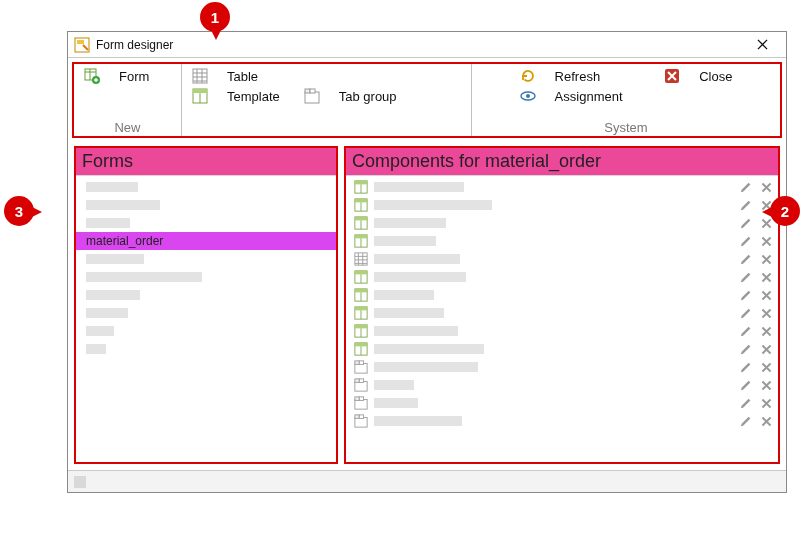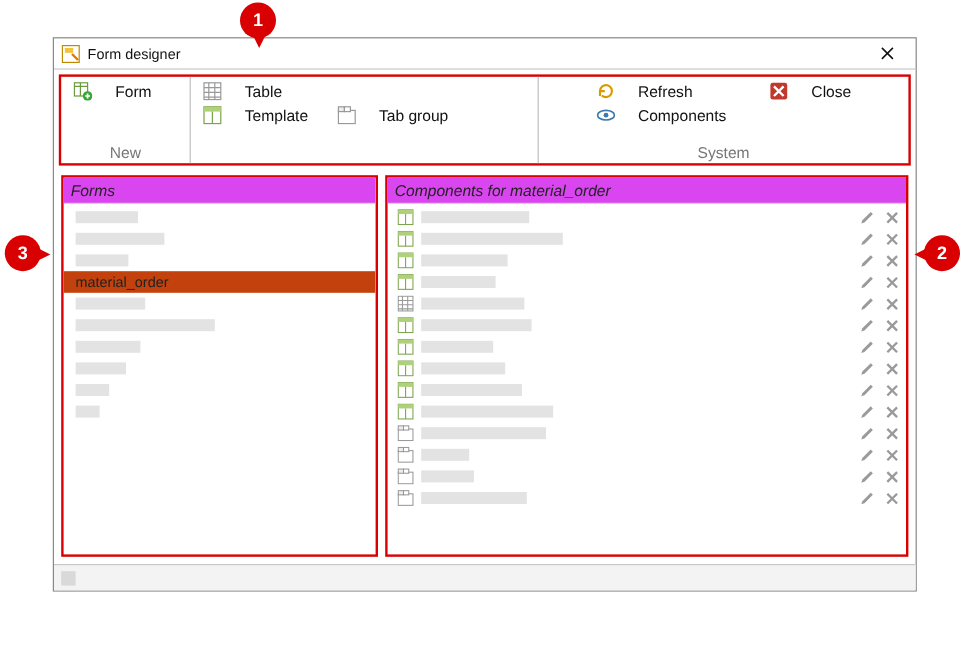--- a/index.html
+++ b/index.html
@@ -7,21 +7,21 @@
     font-family: "Segoe UI", Tahoma, Arial, sans-serif;
     font-size: 13px;
     background: #fff;
     width: 805px;
     height: 538px;
     position: relative;
     overflow: hidden;
   }
   .window {
     position: absolute;
-    left: 44px;
+    left: 67px;
     top: 31px;
     width: 720px;
     height: 462px;
     border: 1px solid #888;
     background: #fff;
     display: flex;
     flex-direction: column;
   }
   .titlebar {
     height: 26px;
@@ -95,43 +95,42 @@
   .panel {
     border: 2px solid #d80000;
     background: #fff;
     display: flex;
     flex-direction: column;
     overflow: hidden;
   }
   .panel-forms { width: 264px; }
   .panel-comp { flex: 1; }
   .panel-header {
-    background: #d946ef;
+    background: #ec4899;
     border-bottom: 1px solid #d6d6d6;
     padding: 3px 6px;
-    font-size: 13px;
+    font-size: 18px;
     color: #222;
-    font-style: italic;
   }
   .panel-body {
     flex: 1;
     overflow: hidden;
     padding: 2px 0;
   }
   .forms-list { display: flex; flex-direction: column; }
   .form-row {
     height: 18px;
     display: flex;
     align-items: center;
     padding-left: 10px;
     font-size: 12px;
     color: #222;
     cursor: pointer;
   }
-  .form-row.selected { background: #c2410c; }
+  .form-row.selected { background: #d946ef; }
   .placeholder {
     display: inline-block;
     height: 10px;
     background: #e3e3e3;
   }
   .comp-list { display: flex; flex-direction: column; }
   .comp-row {
     height: 18px;
     display: flex;
     align-items: center;
@@ -312,21 +311,21 @@
             </div>
           </div>
           <div class="ribbon-row">
             <div class="ribbon-item">
               <span class="ic">
                 <svg viewBox="0 0 16 16">
                     <ellipse cx="8" cy="8" rx="7" ry="4" fill="none" stroke="#3a78b0" stroke-width="1.4"></ellipse>
                     <circle cx="8" cy="8" r="2" fill="#3a78b0"></circle>
                   </svg>
               </span>
-              <span>Components</span>
+              <span>Assignment</span>
             </div>
           </div>
         </div>
         <div class="group-label">System</div>
       </div>
     </div>
   </div>
 
   <div class="panels-wrap">
     <div class="panel panel-forms">

